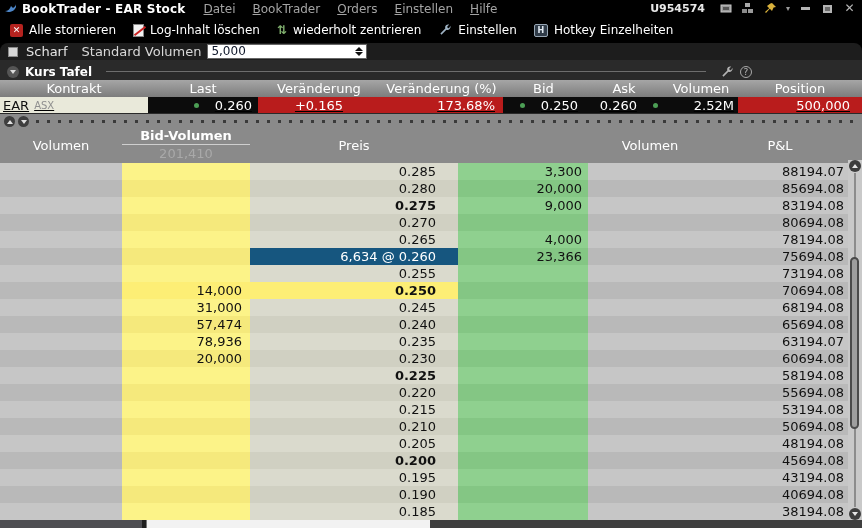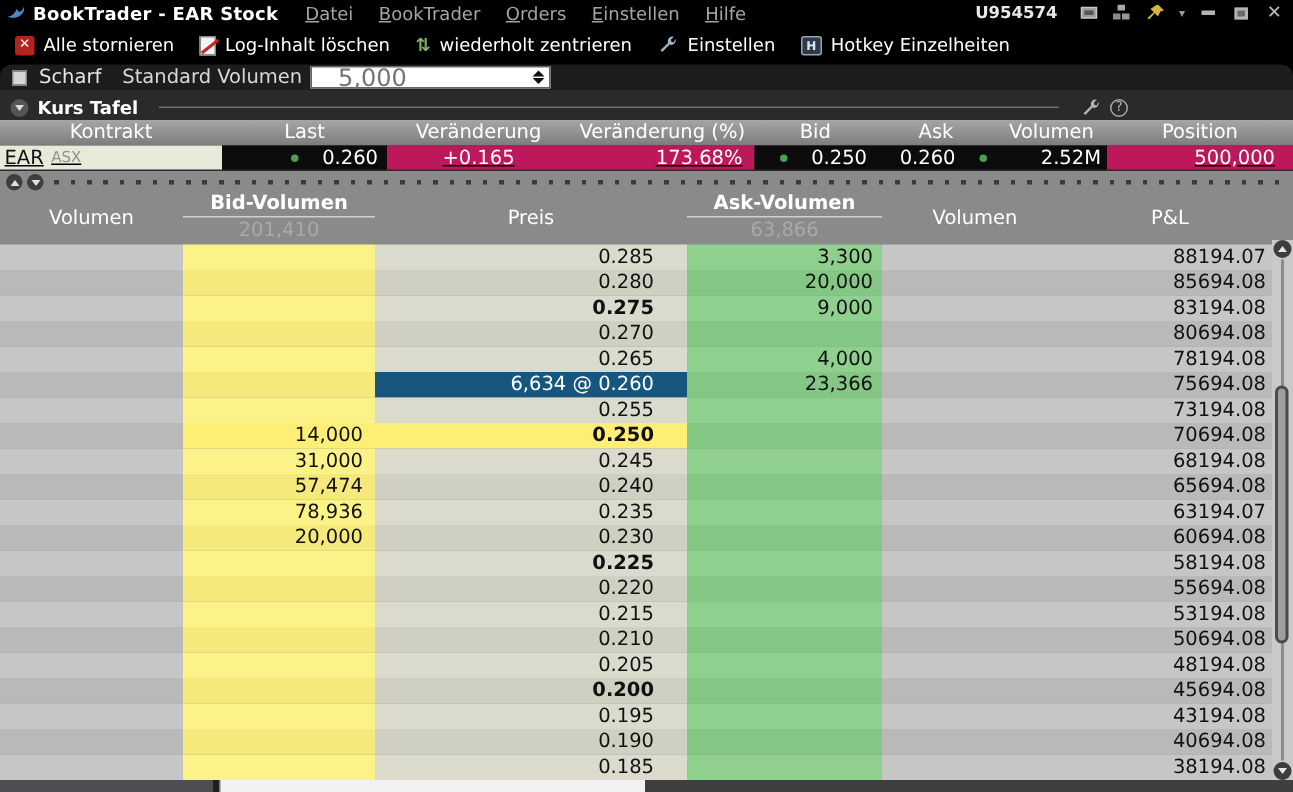--- a/index.html
+++ b/index.html
@@ -36,21 +36,21 @@
   .ic-hotkey { width:14px; height:13px; background:#2f3b48; border:1px solid #97a6b4; border-radius:2px;
     color:#dfe8f0; font-size:8px; font-weight:bold; line-height:11px; text-align:center; }
   .wrench { width:14px; height:14px; }
 
   
   .armrow { position:absolute; left:0; top:43px; width:862px; height:17px; background:#1d1d1d;
     border-radius:8px 8px 0 0; display:flex; align-items:center; padding-left:8px; color:#e4e4e4; font-size:13px; }
   .chk { width:10px; height:10px; background:#d6d6d6; border:1px solid #8a8a8a; margin-right:8px; flex:none; }
   .armrow .lbl2 { margin-left:14px; margin-right:6px; color:#d8d8d8; }
   .sizebox { display:flex; align-items:stretch; height:15px; width:160px; background:#fff; border:1px solid #666; }
-  .sizebox .val { flex:1; color:#737373; font-size:16px; line-height:13px; padding-left:17px; }
+  .sizebox .val { flex:1; color:#0f172a; font-size:12px; line-height:13px; padding-left:3px; }
   .spinner { width:14px; display:flex; flex-direction:column; align-items:center; justify-content:center; gap:1px; }
   .spin-up { width:0; height:0; border-left:4px solid transparent; border-right:4px solid transparent; border-bottom:4px solid #111; }
   .spin-dn { width:0; height:0; border-left:4px solid transparent; border-right:4px solid transparent; border-top:4px solid #111; }
 
   
   .main { position:absolute; left:0; top:60px; width:862px; height:468px; background:#2a2a2a; }
 
   .kt-bar { position:absolute; left:0; top:3px; width:759px; height:17px;
     display:flex; align-items:center; padding:0 7px; gap:6px; }
   .collapse-ic { width:12px; height:12px; border-radius:50%; background:#555; flex:none;
@@ -62,21 +62,21 @@
   .help-ic { width:12px; height:12px; border-radius:50%; border:1px solid #a8a8a8; color:#b8b8b8;
     font-size:9px; line-height:11px; text-align:center; flex:none; }
 
   .q-grid { display:grid; grid-template-columns:148px 110px 122px 123px 81px 80px 74px 124px; }
   .quote-header { position:absolute; left:0; top:20px; width:862px; height:17px;
     background:linear-gradient(#a6a6a6,#7c7c7c); color:#fff; font-size:13px; }
   .quote-header div { display:flex; align-items:center; justify-content:center; white-space:nowrap; }
   .quote-row { position:absolute; left:0; top:37px; width:748px; height:16px; font-size:13px;text-decoration:underline; }
   .qc { display:flex; align-items:center; }
   .qc.blk { background:#0c0c0c; color:#fff; justify-content:flex-end; }
-  .qc.grn { background:#be185d; color:#fff; }
+  .qc.grn { background:#b91c1c; color:#fff; }
   .qc-contract { background:#e9e9da; color:#111; padding-left:3px; gap:5px; }
   .qc-contract .exch { color:#8f8f8f; font-size:10px; }
   .dot { width:5px; height:5px; border-radius:50%; background:#4c9e55; display:inline-block; flex:none; }
   .pad6 { padding-right:6px; } .pad4 { padding-right:4px; } .pad8 { padding-right:8px; } .pad12 { padding-right:12px; }
   .ctr { justify-content:center; } .rgt { justify-content:flex-end; }
   .gap6 { gap:16px; }
 
   
   .book { position:absolute; left:0; top:54px; width:862px; height:414px; background:#8a8a8a; }
   .sortrow { position:absolute; left:0; top:1px; width:862px; height:13px; }
@@ -274,24 +274,20 @@
         <span class="dotline"></span>
       </div>
 
       <div class="book-header">
         <div class="bh-plain" style="left:0;width:122px;">Volumen</div>
         <div class="bh-stack" style="left:122px;width:128px;">
           <span class="t">Bid-Volumen</span>
           <span class="s">201,410</span>
         </div>
         <div class="bh-plain" style="left:250px;width:208px;">Preis</div>
-        <div class="bh-stack" style="left:458px;width:130px;">
-          <span class="t">Ask-Volumen</span>
-          <span class="s">63,866</span>
-        </div>
         <div class="bh-plain" style="left:588px;width:124px;">Volumen</div>
         <div class="bh-plain" style="left:712px;width:136px;">P&amp;L</div>
       </div>
 
       <div class="book-rows" id="book-rows">
           <div class="brow">
             <div class="cell c-vol"></div>
             <div class="cell c-bid"></div>
             <div class="cell c-price">0.285</div>
             <div class="cell c-ask">3,300</div>

